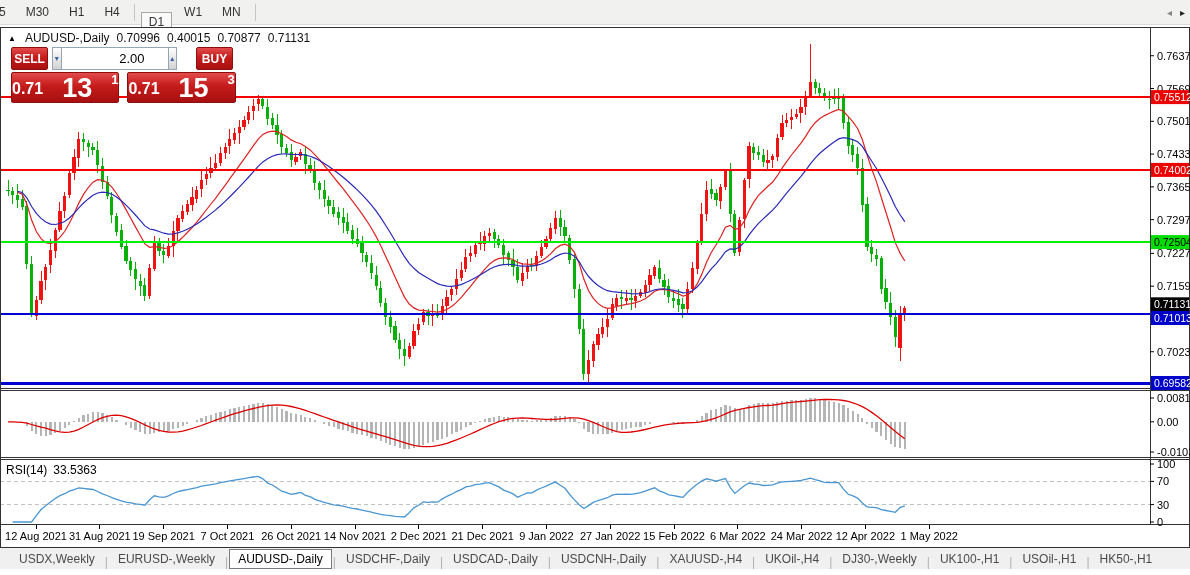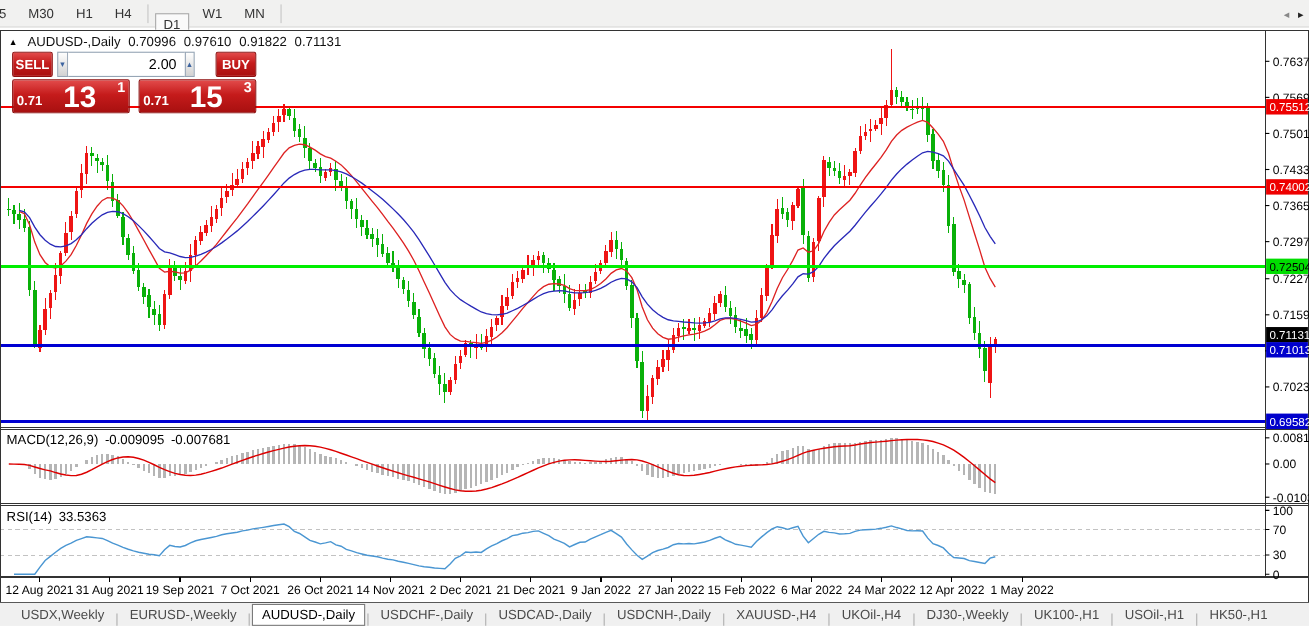--- a/index.html
+++ b/index.html
@@ -25,26 +25,26 @@
   .trade-panel{position:absolute;left:11px;top:47px;width:222px;z-index:5;}
   .tp-row1{display:flex;height:23px;}
   .btn-trade{width:68px;color:#fff;font-size:12px;font-weight:bold;display:flex;align-items:center;
     justify-content:center;background:linear-gradient(#e24b4b,#c51b1b 45%,#a81010);
     border:1px solid #8e0e0e;border-radius:2px;cursor:pointer;}
   .btn-sell{margin-right:4px;}
   .btn-buy{margin-left:19px;}
   .spin-btn{width:16px;background:linear-gradient(#fefefe,#d2d2d2);border:1px solid #96a5b5;
     color:#3c64a0;font-size:8px;display:flex;align-items:center;justify-content:center;cursor:pointer;}
   .vol-input{width:106px;border:1px solid #96a5b5;border-left:none;border-right:none;
-    text-align:right;font-size:13px;padding:0 7px 0 0;font-family:"Liberation Sans",sans-serif;outline:none;}
+    text-align:right;font-size:13px;padding:0 23px 0 0;font-family:"Liberation Sans",sans-serif;outline:none;}
   .tp-row2{display:flex;gap:8px;margin-top:2px;}
   .price-box{flex:1;height:31px;background:linear-gradient(#e24b4b,#c51b1b 45%,#a81010);
     border:1px solid #8e0e0e;border-radius:2px;color:#fff;display:flex;align-items:flex-end;
     justify-content:center;padding-bottom:2px;cursor:pointer;}
-  .pb-prefix{font-size:12px;font-weight:bold;margin-bottom:2px;}
+  .pb-prefix{font-size:16px;font-weight:bold;margin-bottom:2px;}
   .pb-main{font-size:27px;font-weight:bold;line-height:23px;margin:0 19px;}
   .pb-sup{font-size:13px;font-weight:bold;margin-bottom:13px;}
 
   
   .ind-label{position:absolute;left:6px;font-size:12px;color:#000;z-index:4;display:flex;gap:6px;}
   #macd-label{top:393px;}
   #rsi-label{top:463px;justify-content:space-between;}
 
   
   .tabbar{position:absolute;left:0;right:0;top:548px;height:21px;background:#f0f0f0;
@@ -775,22 +775,22 @@
         <text x="865.4" y="540" font-size="11" fill="#000000" text-anchor="middle">12 Apr 2022</text>
         <line x1="929.1999999999999" y1="524.5" x2="929.1999999999999" y2="529" stroke="#000" stroke-width="1" shape-rendering="crispEdges"></line>
         <text x="929.1999999999999" y="540" font-size="11" fill="#000000" text-anchor="middle">1 May 2022</text>
       </g>
     </svg>
 
   <div class="chart-title">
     <span class="arrow">▲</span>
     <span>AUDUSD-,Daily</span>
     <span>0.70996</span>
-    <span>0.97610</span>
-    <span>0.91822</span>
+    <span>0.40015</span>
+    <span>0.70877</span>
     <span>0.71131</span>
   </div>
 
   <div class="trade-panel">
     <div class="tp-row1">
       <div class="btn-trade btn-sell">SELL</div>
       <div class="spin-btn">▾</div>
       <input class="vol-input" value="2.00" style="">
       <div class="spin-btn">▴</div>
       <div class="btn-trade btn-buy">BUY</div>
@@ -802,25 +802,20 @@
         <span class="pb-sup">1</span>
       </div>
       <div class="price-box">
         <span class="pb-prefix">0.71</span>
         <span class="pb-main">15</span>
         <span class="pb-sup">3</span>
       </div>
     </div>
   </div>
 
-  <div class="ind-label" id="macd-label">
-    <span>MACD(12,26,9)</span>
-    <span>-0.009095</span>
-    <span>-0.007681</span>
-  </div>
   <div class="ind-label" id="rsi-label">
     <span>RSI(14)</span>
     <span>33.5363</span>
   </div>
 
   <div class="tabbar" id="tabbar">
       <div class="tab">USDX,Weekly</div>
       <span class="tab-sep">|</span>
       <div class="tab">EURUSD-,Weekly</div>
       <span class="tab-sep">|</span>

